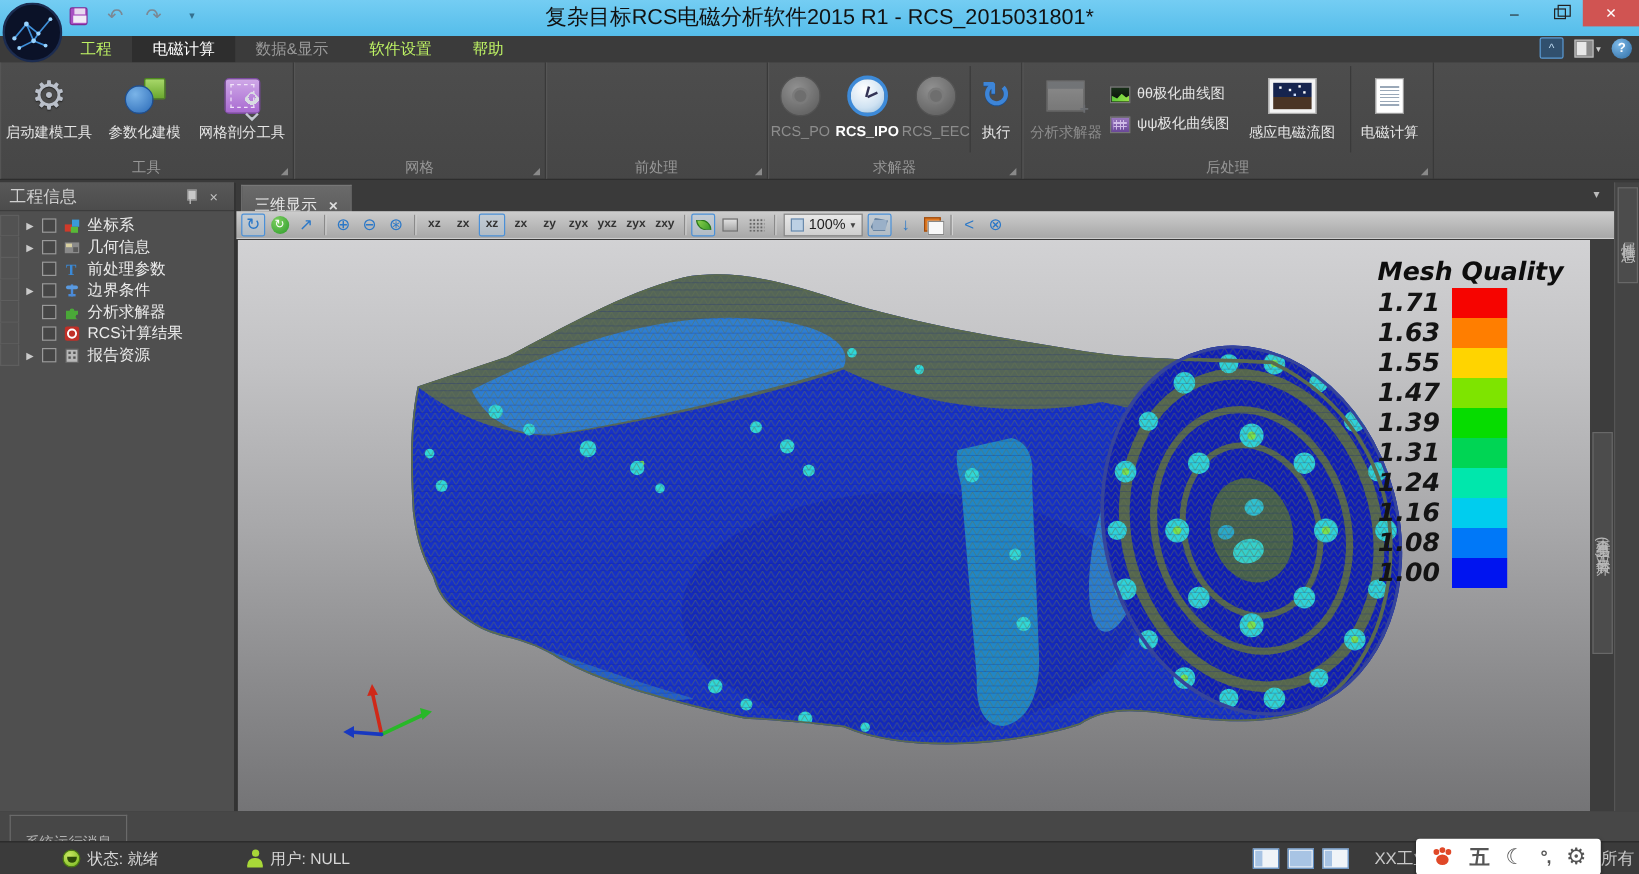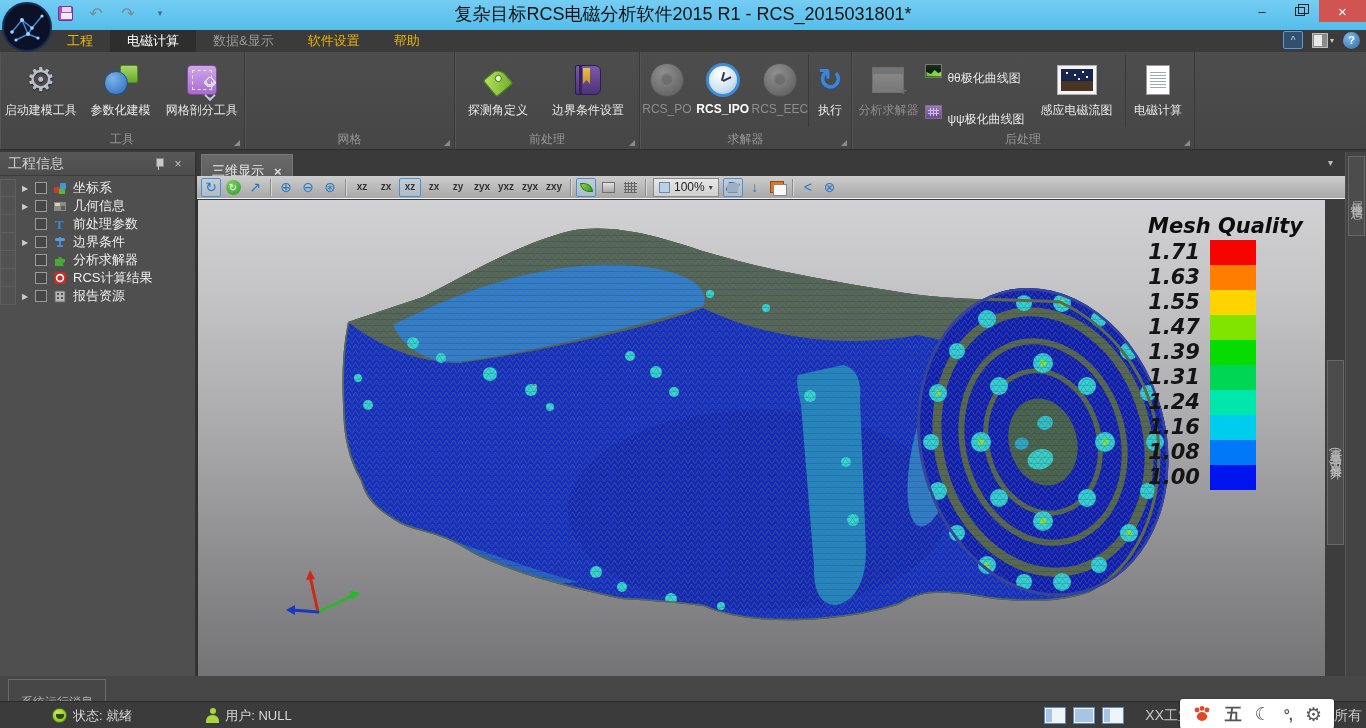--- a/index.html
+++ b/index.html
@@ -20,21 +20,21 @@
     line-height:28px; font-size:18px; color:#111; }
   .winbtns { position:absolute; right:0; top:0; height:22px; display:flex; }
   .winbtn { width:38px; height:22px; display:flex; align-items:center; justify-content:center;
     color:#222; font-size:13px; }
   .winbtn.close { width:47px; background:#d05452; color:#fff; font-size:15px; }
   .restore-ic { width:10px; height:9px; border:1.5px solid #222; position:relative; }
   .restore-ic:before { content:""; position:absolute; left:2px; top:-4px; width:9px; height:8px; border:1.5px solid #222; background:transparent; }
   
   #menubar { position:absolute; left:0; top:30px; width:1366px; height:22px; background:#3b3b3b; }
   .mtabs { position:absolute; left:50px; top:0; height:22px; display:flex; }
-  .mtab { padding:0 17px; line-height:22px; font-size:13px; color:#eab308; }
+  .mtab { padding:0 17px; line-height:22px; font-size:13px; color:#bef264; }
   .mtab.active { background:#2e2e2e; color:#fff; }
   .mtab.dim { color:#9a9a9a; }
   .menubar-right { position:absolute; right:6px; top:1px; display:flex; gap:9px; align-items:center; }
   .mb-ic { width:20px; height:18px; display:flex; align-items:center; justify-content:center; font-size:12px; color:#cfd6dd; }
   .mb-collapse { border:1px solid #5b9bd5; background:#31506e; border-radius:2px; color:#bcd8ef; font-size:10px; }
   .mb-window { position:relative; width:16px; height:15px; border:1px solid #bbb; background:#8a8a8a; }
   .mb-window:before { content:""; position:absolute; left:1px; top:1px; right:5px; bottom:1px; background:#e8e8e8; }
   .mb-help { width:17px; height:17px; border-radius:50%; background:radial-gradient(circle at 35% 30%,#7db9e8,#2e6da4); color:#fff; font-weight:bold; font-size:11px; }
   
   #ribbon { position:absolute; left:0; top:52px; width:1366px; height:98px;
@@ -80,21 +80,21 @@
   .ic-solver .dotc { width:14px; height:14px; border-radius:50%; border:2px solid #b5b5b5; background:#9a9a9a; }
   .ic-clock { width:34px; height:34px; border-radius:50%; background:radial-gradient(circle at 40% 30%,#fff,#cfe2f2 60%,#8fb8d8); border:3px solid #3d8ad8; position:relative; }
   .ic-clock:before { content:""; position:absolute; left:50%; top:50%; width:9px; height:2px; background:#335; transform:rotate(-25deg); transform-origin:0 50%; }
   .ic-clock:after { content:""; position:absolute; left:50%; top:50%; width:2px; height:9px; background:#335; transform:translate(-1px,-8px) rotate(15deg); }
   .ic-exec { font-size:30px; color:#3d85d8; font-weight:bold; line-height:34px; text-shadow:0 1px 0 #1c4f8c; }
   .ic-table { width:32px; height:26px; border:1px solid #9a9a9a; background:linear-gradient(#d8d8d8,#b0b0b0); position:relative; }
   .ic-table:before { content:""; position:absolute; left:0; top:0; right:0; height:6px; background:#8fa8c8; }
   .ic-table:after { content:"+"; position:absolute; right:-4px; bottom:-6px; font-size:13px; color:#7a98c0; font-weight:bold; }
   .rstack { display:flex; flex-direction:column; justify-content:center; gap:8px; height:72px; padding:0 4px; }
   .rsmall { display:flex; align-items:center; gap:5px; }
-  .rsmall .rtext { margin-top:16px; }
+  .rsmall .rtext { margin-top:0; }
   .ic-curve1 { width:17px; height:14px; background:linear-gradient(#183018,#070b07); border:1px solid #777; position:relative; overflow:hidden; }
   .ic-curve1:before { content:""; position:absolute; left:0; bottom:0; width:100%; height:8px; background:linear-gradient(100deg,#58c838,#98e048); clip-path:polygon(0 100%,0 40%,30% 70%,55% 20%,80% 60%,100% 35%,100% 100%); }
   .ic-curve2 { width:17px; height:14px; background:linear-gradient(#9a78c0,#6a4898); border:1px solid #777; position:relative; }
   .ic-curve2:before { content:""; position:absolute; inset:2px; background:repeating-linear-gradient(#0000 0 2px,#d0bce8 2px 3px), repeating-linear-gradient(90deg,#0000 0 2px,#d0bce8 2px 3px); }
   .ic-photo { width:40px; height:30px; background:#f4f4f4; border:1px solid #b0b0b0; padding:3px; }
   .ic-photo .inner { width:100%; height:100%; background:linear-gradient(#16244e 55%,#4a3424 55%); position:relative; }
   .ic-photo .inner:before { content:""; position:absolute; left:5px; top:3px; width:2px; height:2px; background:#fff; box-shadow:8px 2px 0 #fff, 16px -1px 0 #fff, 12px 6px 0 #cfe0ff, 20px 4px 0 #fff; }
   .ic-report { width:24px; height:30px; background:#fff; border:1px solid #9a9a9a; position:relative; }
   .ic-report:before { content:""; position:absolute; left:3px; top:4px; right:3px; bottom:4px;
     background:repeating-linear-gradient(#0000 0 2px,#9aa8b8 2px 3px); }
@@ -265,34 +265,20 @@
     <div class="rlabel">工具</div>
       <div class="rcorner"></div>
   </div>
 
   <div class="rgroup" style="left:245px;width:210px">
     <div class="rlabel">网格</div>
       <div class="rcorner"></div>
   </div>
 
   <div class="rgroup" style="left:455px;width:185px">
-    <div class="rbuttons">
-      <div class="rbtn" style="width:82px">
-        <div class="ric">
-            <div class="ic-tag"></div>
-          </div>
-        <div class="rtext">探测角定义</div>
-      </div>
-      <div class="rbtn" style="width:98px">
-        <div class="ric">
-            <div class="ic-book"></div>
-          </div>
-        <div class="rtext">边界条件设置</div>
-      </div>
-    </div>
     <div class="rlabel">前处理</div>
       <div class="rcorner"></div>
   </div>
 
   <div class="rgroup" style="left:640px;width:212px">
     <div class="rbuttons">
       <div class="rbtn disabled" style="width:58px">
         <div class="ric">
             <div class="ic-solver">
               <div class="dotc"></div>

